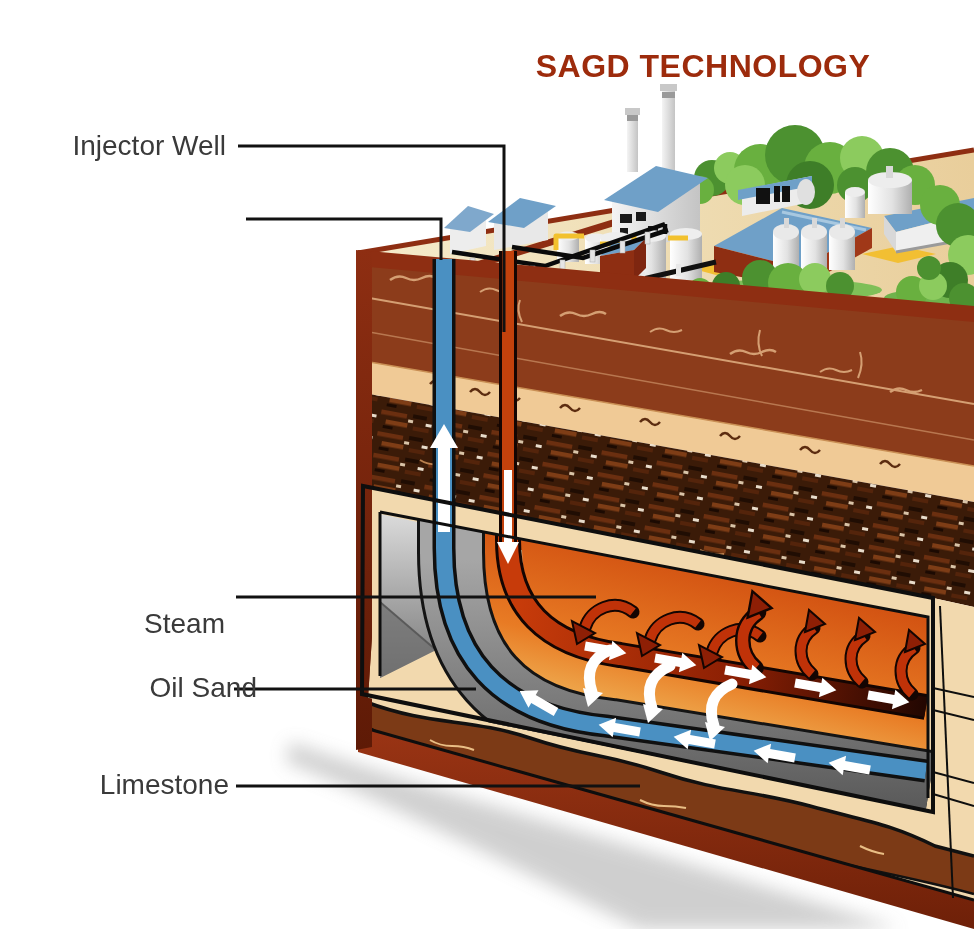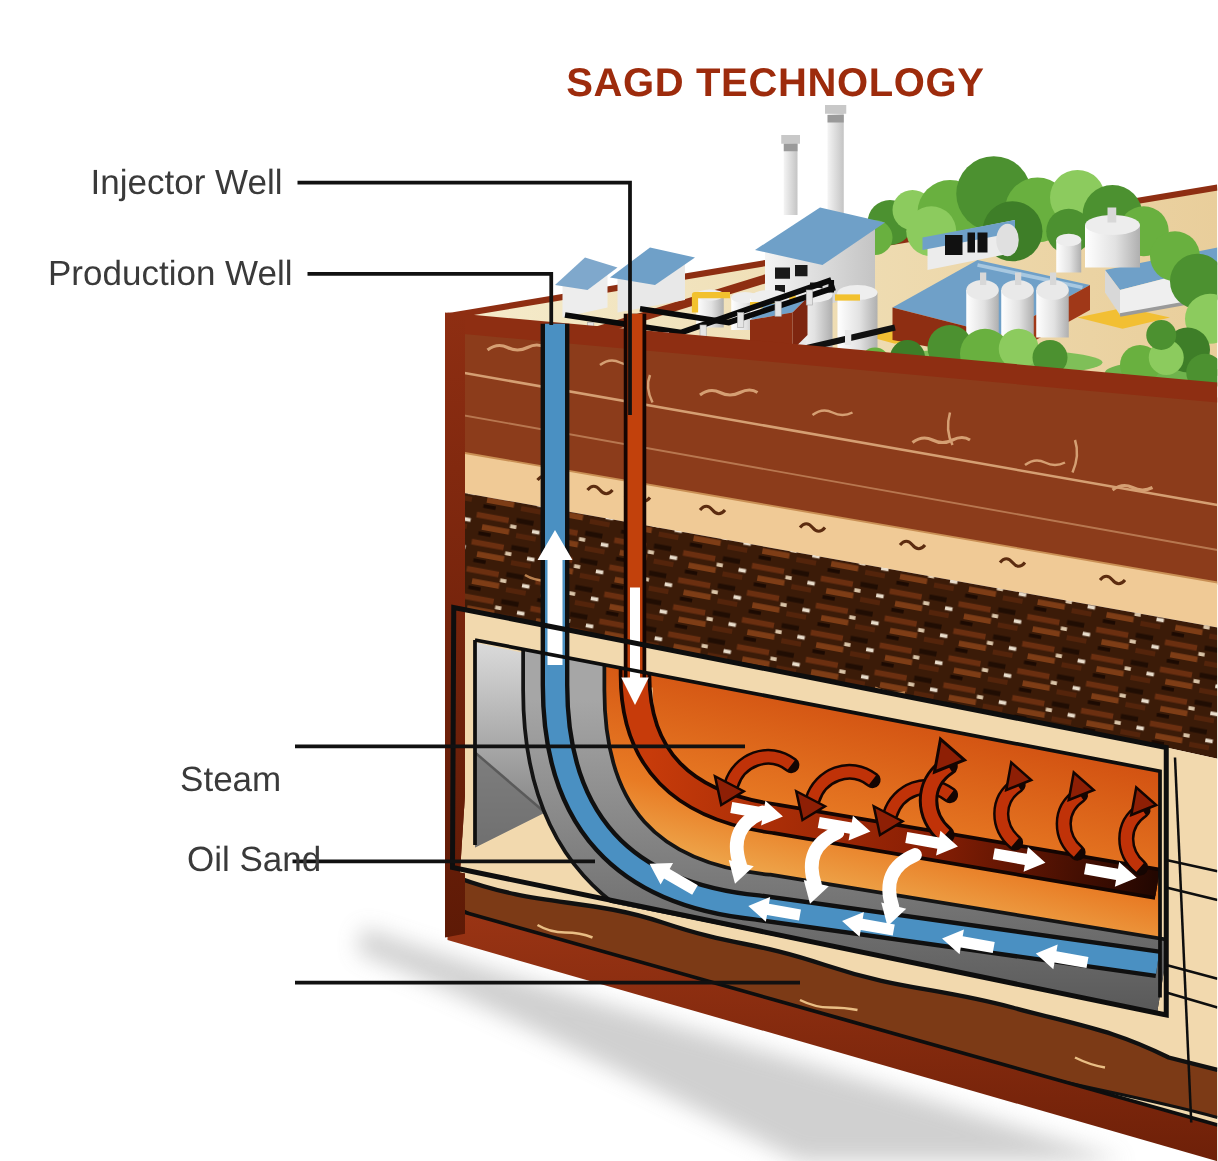--- a/index.html
+++ b/index.html
@@ -1,19 +1,19 @@
 <!DOCTYPE html>
 <html><head>
 <meta charset="utf-8">
 <style>
   html,body{margin:0;padding:0;background:#ffffff;}
   #stage{position:relative;width:974px;height:929px;background:#ffffff;overflow:hidden;
          font-family:"Liberation Sans","DejaVu Sans",sans-serif;}
   #illustration{position:absolute;left:0;top:0;}
-  .diagram-title{position:absolute;left:453px;top:48px;width:500px;
+  .diagram-title{position:absolute;left:453px;top:48px;width:500px;text-align:center;
     font-size:32px;font-weight:bold;letter-spacing:0.5px;color:#9D2B0C;}
   .callout{position:absolute;font-size:28px;color:#3A3A3A;white-space:nowrap;text-align:right;}
   .lbl-injector{top:130px;right:748px;}
   .lbl-production{top:203px;right:740px;}
   .lbl-steam{top:608px;right:749px;}
   .lbl-oilsand{top:672px;right:717px;}
   .lbl-limestone{top:769px;right:745px;}
 </style>
 </head>
 <body>
@@ -416,17 +416,17 @@
     <path d="M238,146 H504 V332"></path>
     <path d="M246,219 H441 V260"></path>
     <path d="M236,597 H596"></path>
     <path d="M234,689 H476"></path>
     <path d="M236,786 H640"></path>
   </g>
 </svg>
 
 <div class="diagram-title">SAGD TECHNOLOGY</div>
 <div class="callout lbl-injector">Injector Well</div>
-<div class="callout lbl-production">Production Well</div>
 <div class="callout lbl-steam">Steam</div>
 <div class="callout lbl-oilsand">Oil Sand</div>
+<div class="callout lbl-limestone">Limestone</div>
 
 </div>
 
 </body></html>

